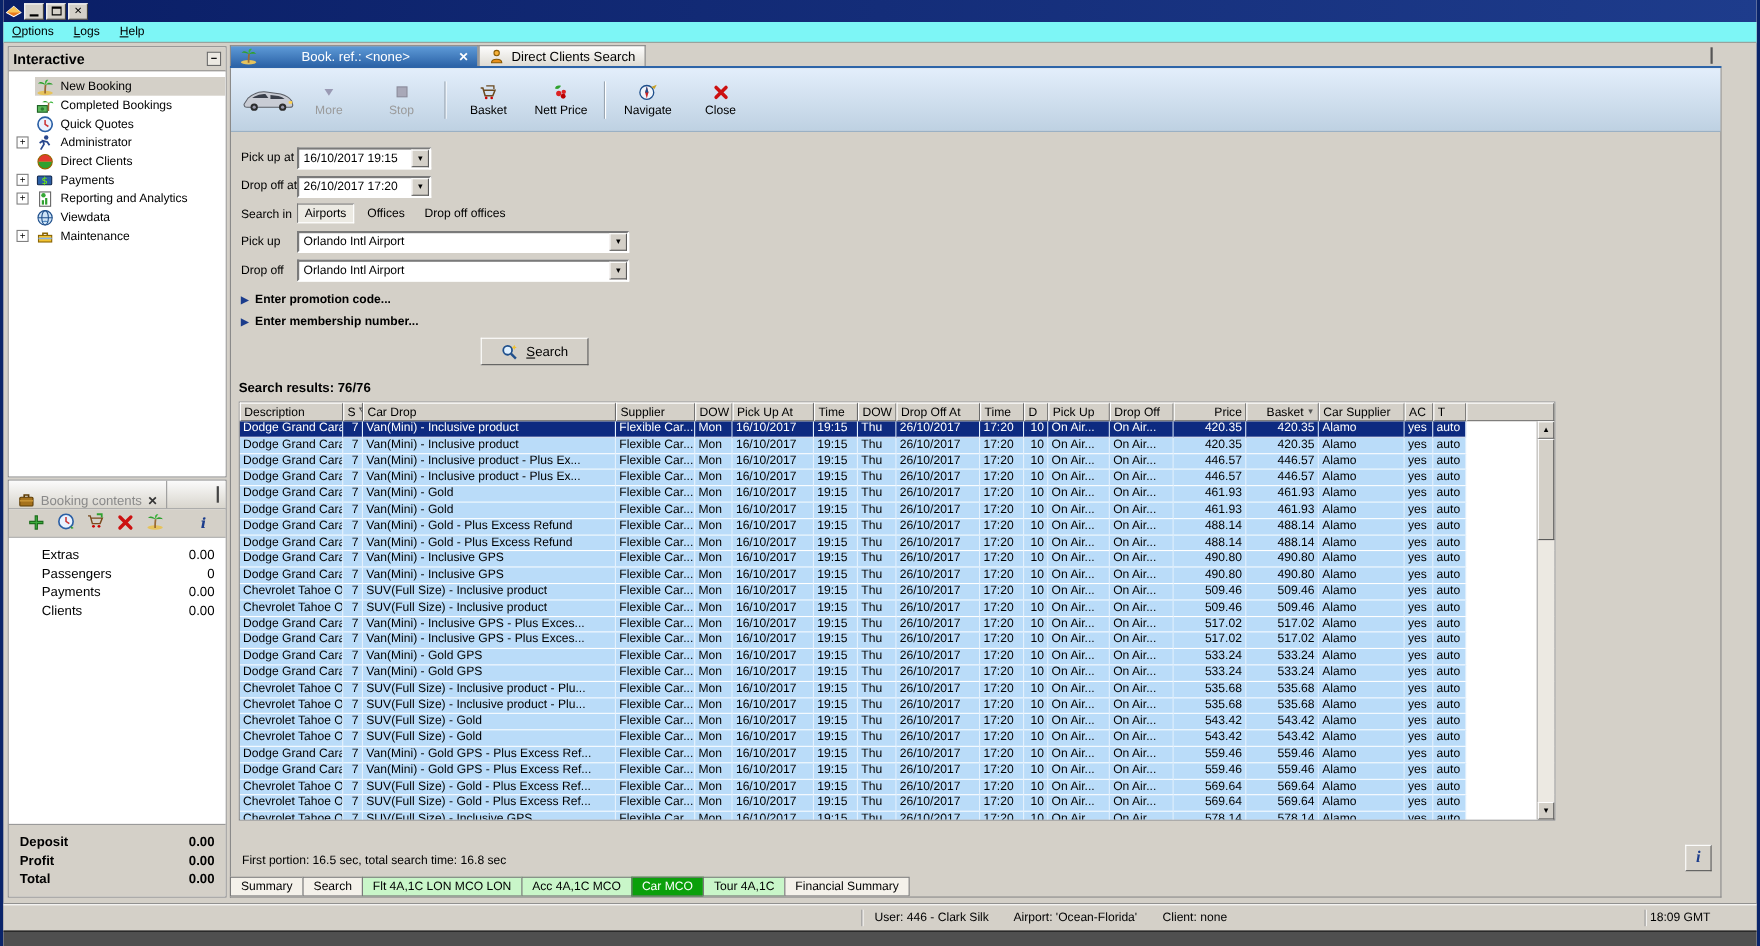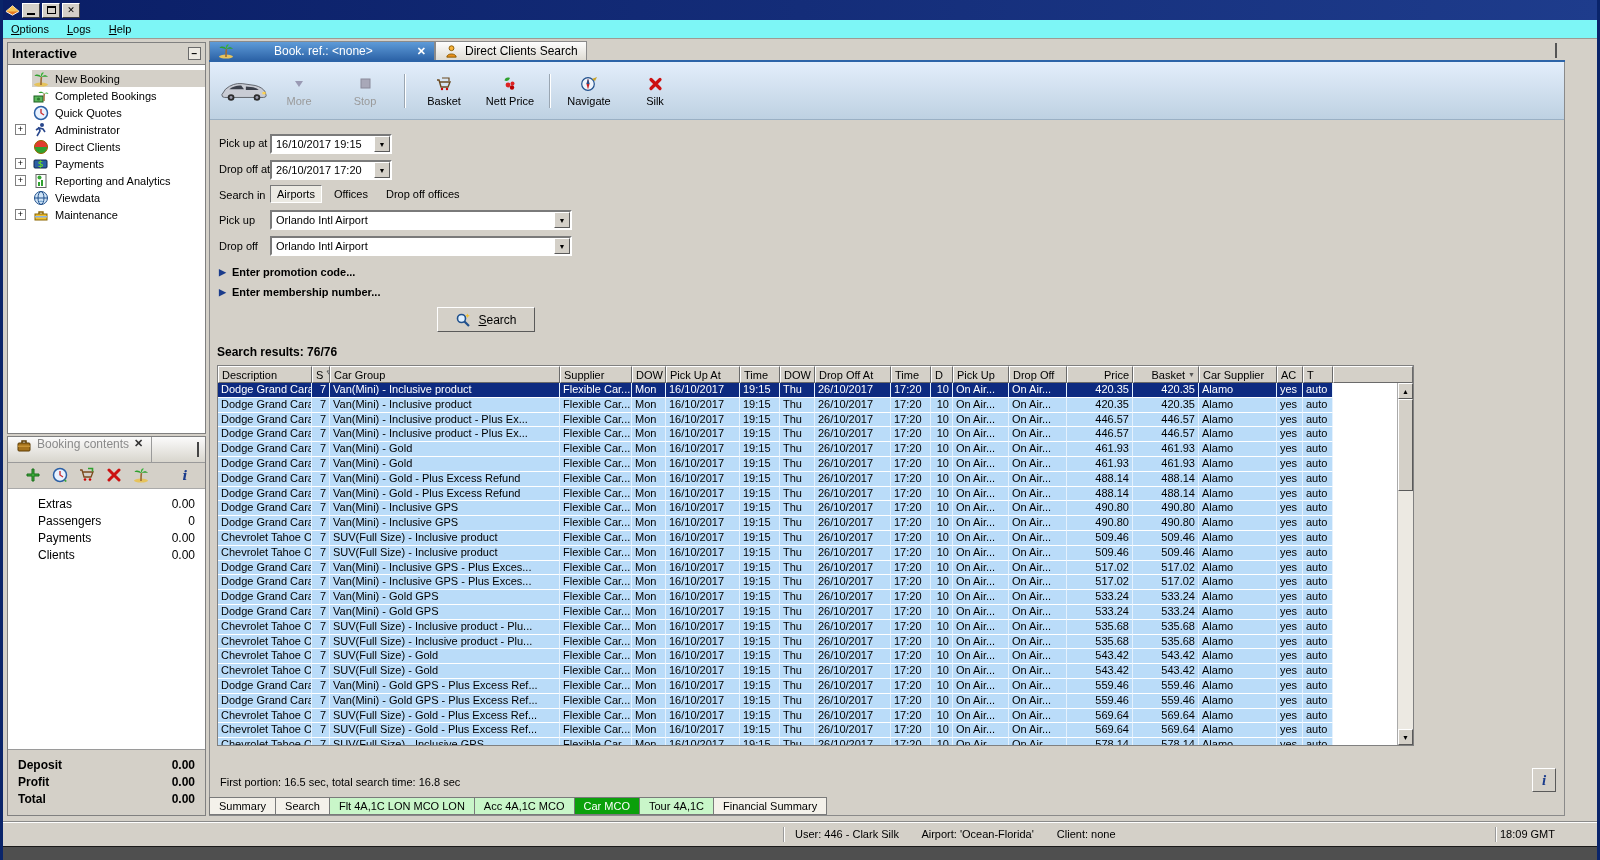--- a/index.html
+++ b/index.html
@@ -47,21 +47,21 @@
     background:#fff; font-size:9px; line-height:9px; text-align:center; color:#000; }
   .tree-spacer { width:18px; margin-left:0; }
   .tree-row .icon { width:16px; height:16px; margin-left:7px; }
   .tree-label { padding:1px 3px; margin-left:3px; white-space:nowrap; }
   .tree-row.selected { background:linear-gradient(90deg,transparent 24px,#d4d0c8 24px); }
 
   .booking-panel { position:absolute; left:4px; top:436px; width:199px; height:380px;
     border:1px solid #808080; background:#fff; display:flex; flex-direction:column; }
   .bk-tabstrip { height:26px; background:linear-gradient(#fbfbfb,#d8d5cd);
     display:flex; align-items:center; border-bottom:1px solid #9a9a9a; }
-  .bk-tab { height:100%; display:flex; align-items:flex-start; gap:5px; padding:0 8px;
+  .bk-tab { height:100%; display:flex; align-items:flex-end; gap:5px; padding:0 8px;
     border-right:1px solid #9a9a9a; color:#8a8a8a; font-size:12px; }
   .bk-tab .close-x { color:#333; font-weight:bold; font-size:11px; }
   .bk-winbtns { flex:1; display:flex; justify-content:flex-end; gap:8px; padding-right:6px; }
   .bk-winbtns .minbar { width:9px; height:2px; background:#444; margin-top:6px; }
   .bk-winbtns .maxbox { width:9px; height:9px; border:1px solid #444; border-top-width:2px; }
   .bk-toolbar { height:26px; background:#d4d0c8; border-bottom:1px solid #aaa;
     display:flex; align-items:center; justify-content:flex-end; gap:11px; padding-right:12px; }
   .bk-toolbar .icon { width:16px; height:16px; }
   .tool-sep-sm { width:6px; }
   .bk-list { flex:1; background:#fff; padding-top:6px; font-size:12px; }
@@ -501,21 +501,21 @@
             </svg>
           </span>
           <span class="tb-label">Navigate</span>
         </span>
         <span class="tool-btn">
           <span class="icon">
             <svg width="15" height="14" viewBox="0 0 14 14">
               <path d="M2.5 2.5 L11.5 11.5 M11.5 2.5 L2.5 11.5" stroke="#cc1111" stroke-width="3.2" stroke-linecap="round"></path>
             </svg>
           </span>
-          <span class="tb-label">Silk</span>
+          <span class="tb-label">Close</span>
         </span>
       </span>
   </div>
 
   <span class="form-label" style="top:75px;">Pick up at</span>
   <span class="combo" style="left:60px; top:72px; width:122px;">
     <span class="combo-text">16/10/2017 19:15</span>
     <span class="combo-btn">▼</span>
   </span>
 
@@ -573,21 +573,21 @@
         </div>
         <div class="th" style="width: 18px;">
           <span>S</span>
           <span class="icon">
             <svg width="10" height="10" viewBox="0 0 10 10">
               <path d="M1 1 H9 L6 5.5 V9 L4 8 V5.5 Z" fill="#ececec" stroke="#555"></path>
             </svg>
           </span>
         </div>
         <div class="th" style="width: 230px;">
-          <span>Car Group</span>
+          <span>Car Drop</span>
         </div>
         <div class="th" style="width: 72px;">
           <span>Supplier</span>
         </div>
         <div class="th" style="width: 34px;">
           <span>DOW</span>
         </div>
         <div class="th" style="width: 74px;">
           <span>Pick Up At</span>
         </div>

